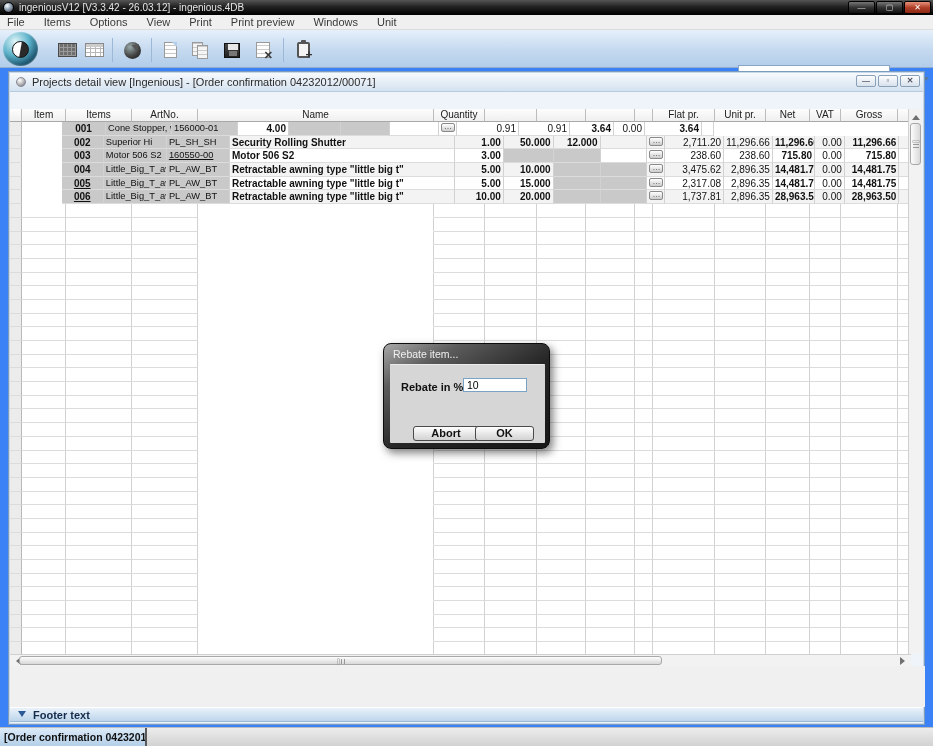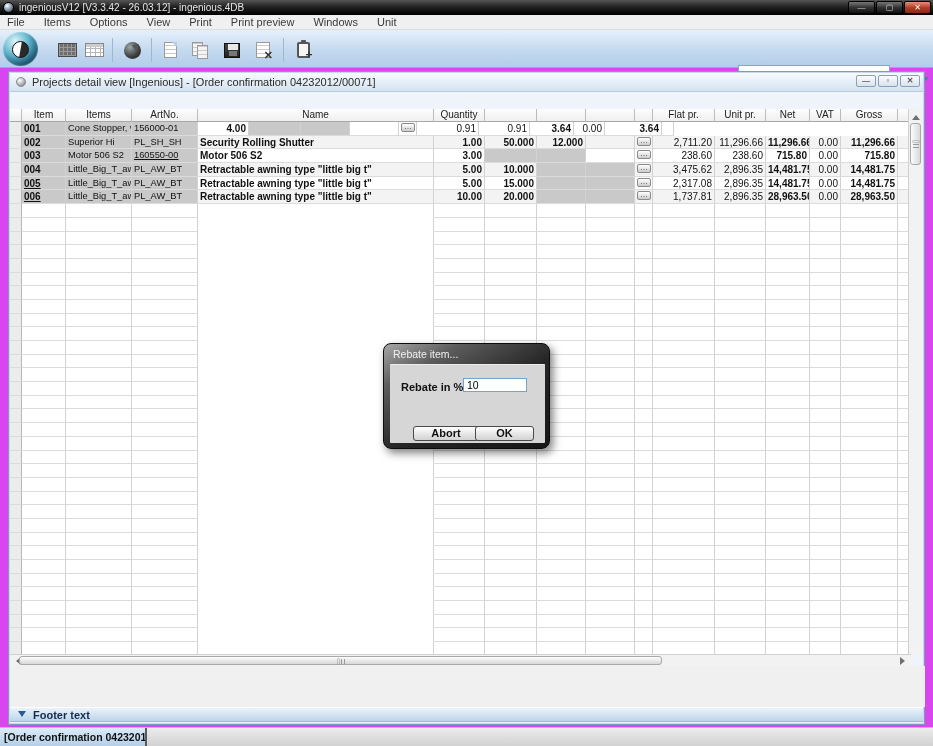--- a/index.html
+++ b/index.html
@@ -1,17 +1,17 @@
 <!DOCTYPE html>
 <html><head>
 <meta charset="utf-8">
 <style>
   html,body{margin:0;padding:0;background:#c8c8c8;}
   *{box-sizing:border-box;font-family:"Liberation Sans",sans-serif;}
-  #root{position:relative;width:933px;height:746px;background:#d946ef;overflow:hidden;padding-left:41px;}
+  #root{position:relative;width:933px;height:746px;background:#3b82f6;overflow:hidden;padding-left:41px;}
 
   
   .titlebar{position:absolute;left:0;top:0;width:933px;height:15px;
     background:linear-gradient(#555 0%,#222 45%,#000 100%);display:flex;align-items:center;}
   .titlebar .app-ico{width:11px;height:11px;border-radius:50%;margin:0 5px 0 3px;
     background:radial-gradient(circle at 35% 30%,#fff,#9ab 40%,#334);border:1px solid #000;}
   .titlebar .ttext{color:#e4e4e4;font-size:10px;white-space:nowrap;}
   .winbtns{position:absolute;right:2px;top:1px;display:flex;gap:1px;}
   .wbtn{width:27px;height:13px;border:1px solid #000;border-radius:2px;color:#ddd;
     background:linear-gradient(#777,#333 50%,#111);font-size:8px;line-height:11px;text-align:center;}
@@ -92,21 +92,21 @@
   #colheads{position:absolute;left:1px;top:37px;height:13px;display:flex;}
   .hcell{height:13px;border-right:1px solid #bcbcbc;border-bottom:1px solid #a8a8a8;
     background:linear-gradient(#fdfdfd,#efefef);font-size:10px;color:#222;text-align:center;line-height:12px;overflow:hidden;}
   #tbody{position:absolute;left:1px;top:50px;width:901px;height:532px;overflow:hidden;background:#fff;}
   .trow{display:flex;height:13.7px;}
   .tcell{height:13.7px;border-right:1px solid #d2d2d2;border-bottom:1px solid #dcdcdc;
     font-size:10px;color:#111;line-height:13px;overflow:hidden;white-space:nowrap;padding:0 2px;}
   .tcell.rm{background:#ececec;border-right:1px solid #b8b8b8;}
   .tcell.graybg{background:#c9c9c9;}
   .tcell.num{text-align:right;}
-  .tcell.ctr{text-align:left;}
+  .tcell.ctr{text-align:center;margin-left:40px;}
   .tcell.b{font-weight:bold;}
   .tcell.small{font-size:9.3px;}
   .tcell.noline{border-bottom:1px solid transparent;}
   .dotbtn{width:14px;height:9px;margin:1px auto;border:1px solid #8a8a8a;border-radius:2px;
     background:linear-gradient(#fff,#ccc);font-size:8px;line-height:6px;text-align:center;color:#333;display:block;}
 
   
   .vscroll{position:absolute;right:2px;top:37px;width:14px;height:545px;background:#f2f2f2;border-left:1px solid #d0d0d0;}
   .vscroll .up{position:absolute;top:2px;left:3px;width:0;height:0;border:4px solid transparent;border-bottom:5px solid #707070;}
   .vthumb{position:absolute;left:1px;top:14px;width:11px;height:42px;border:1px solid #a8a8a8;border-radius:3px;

